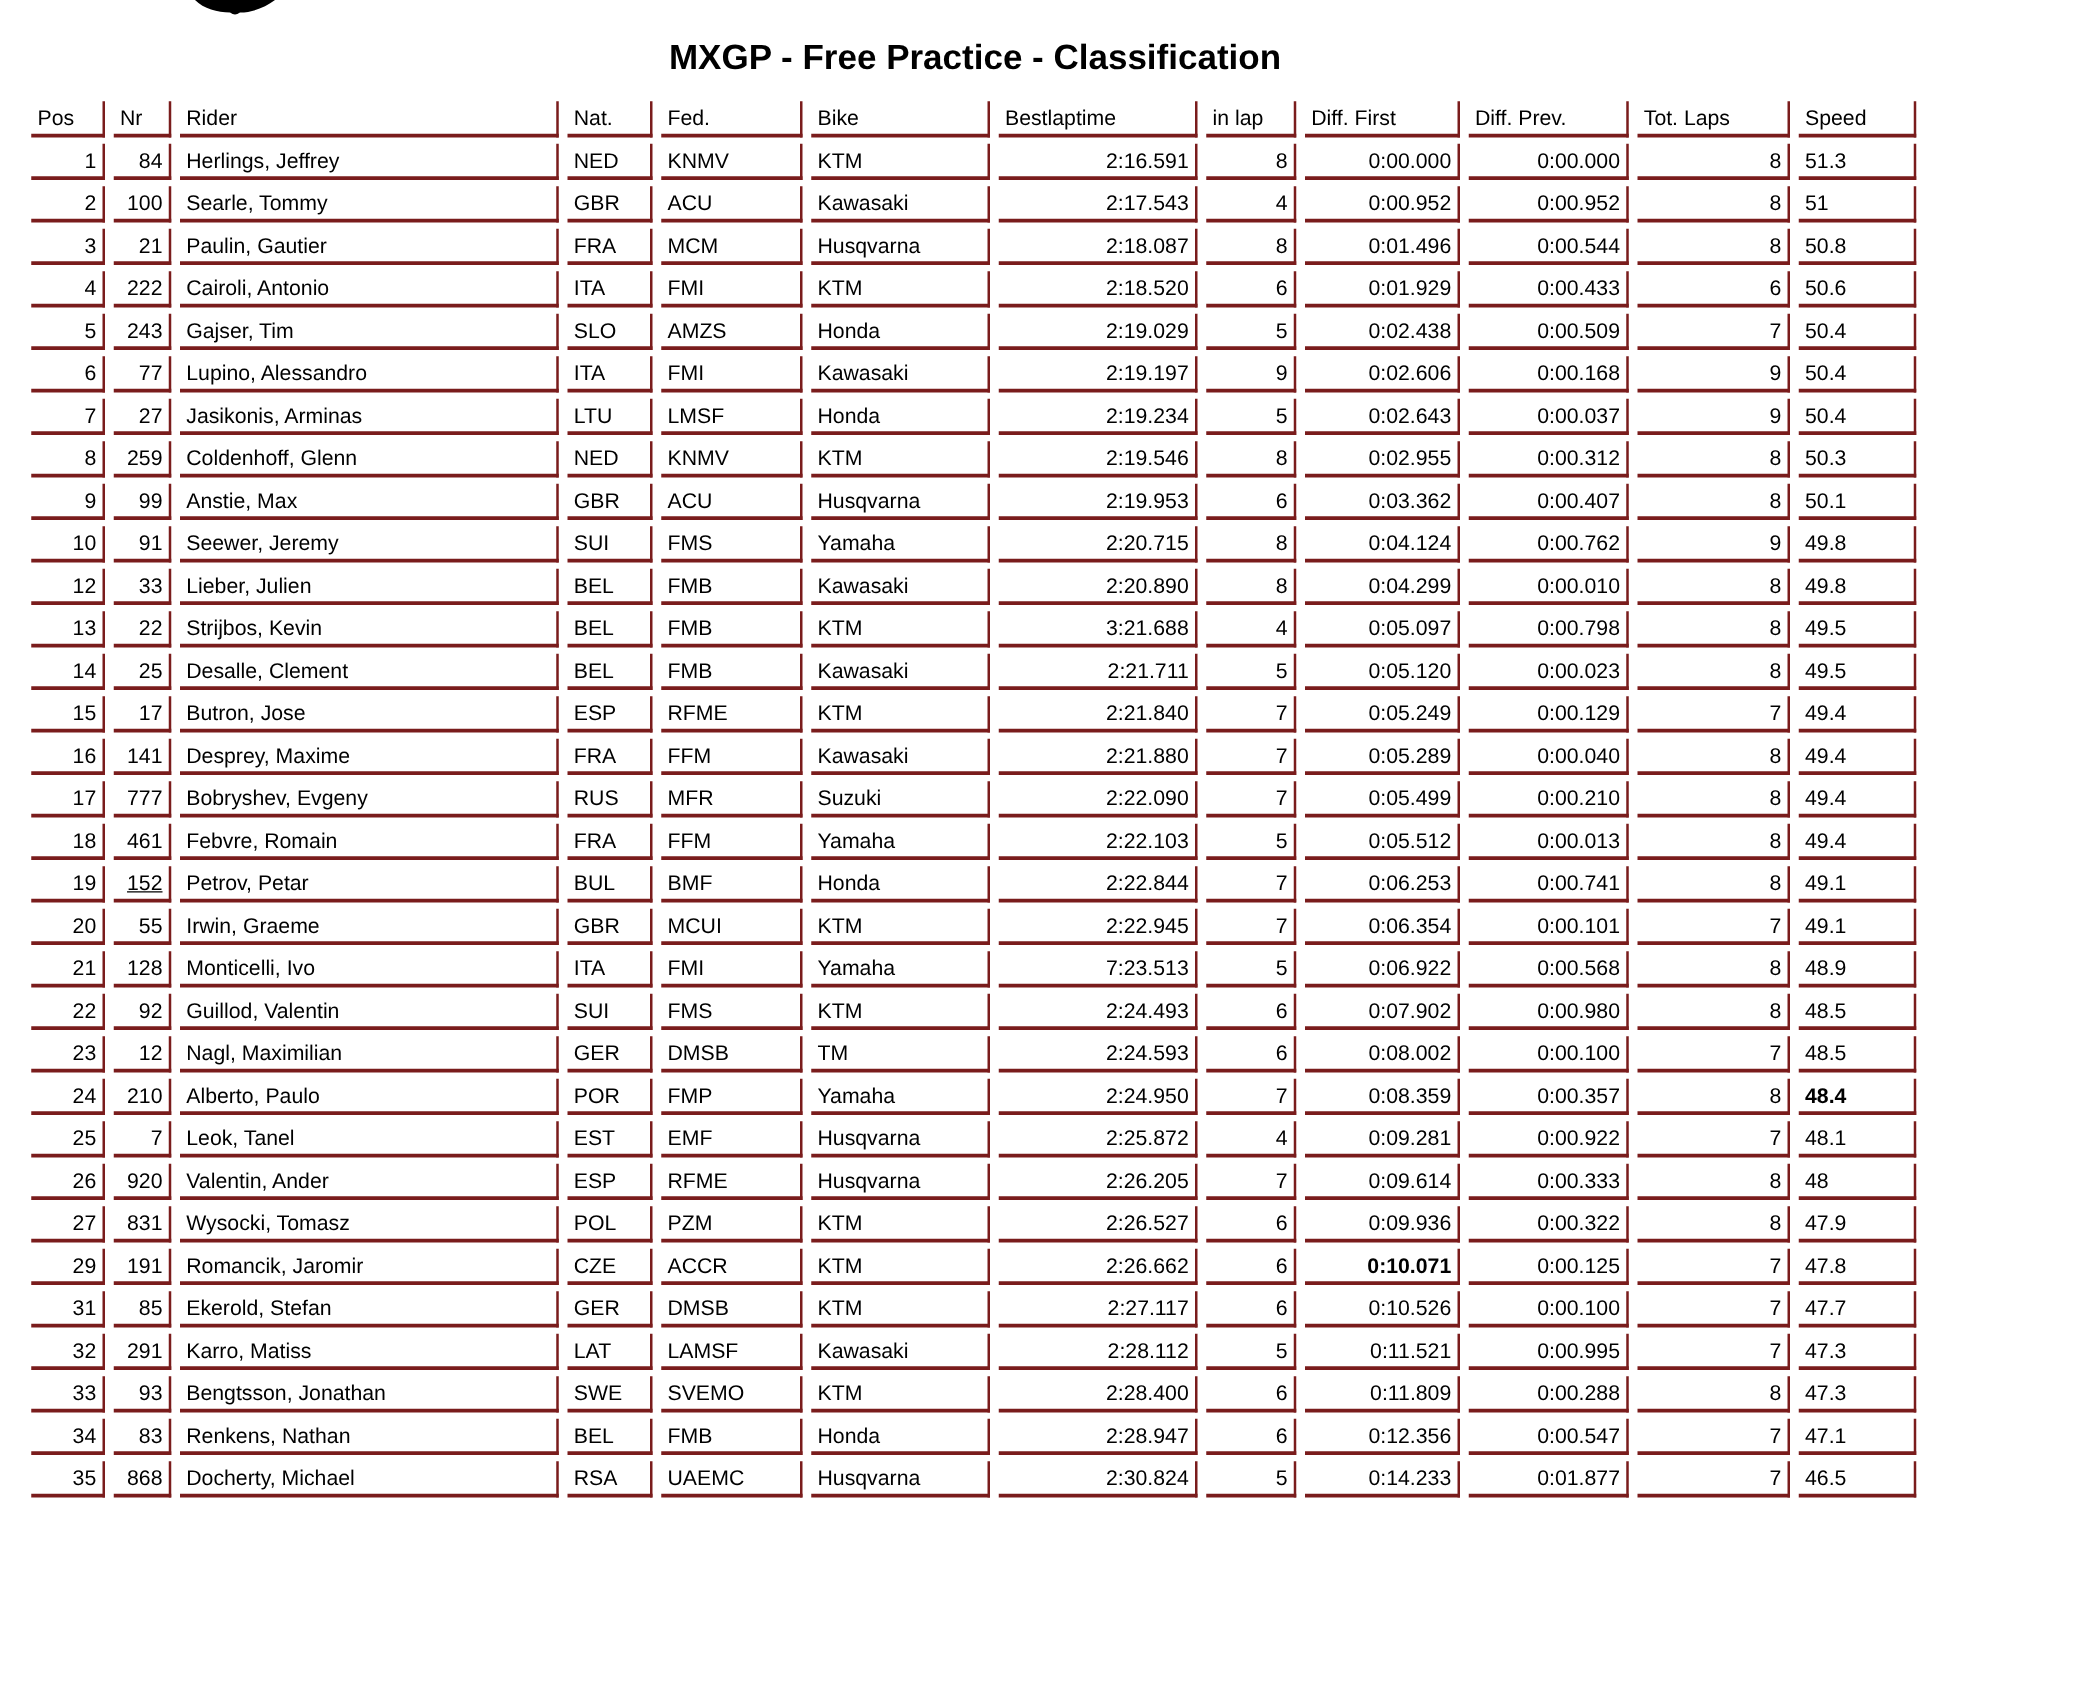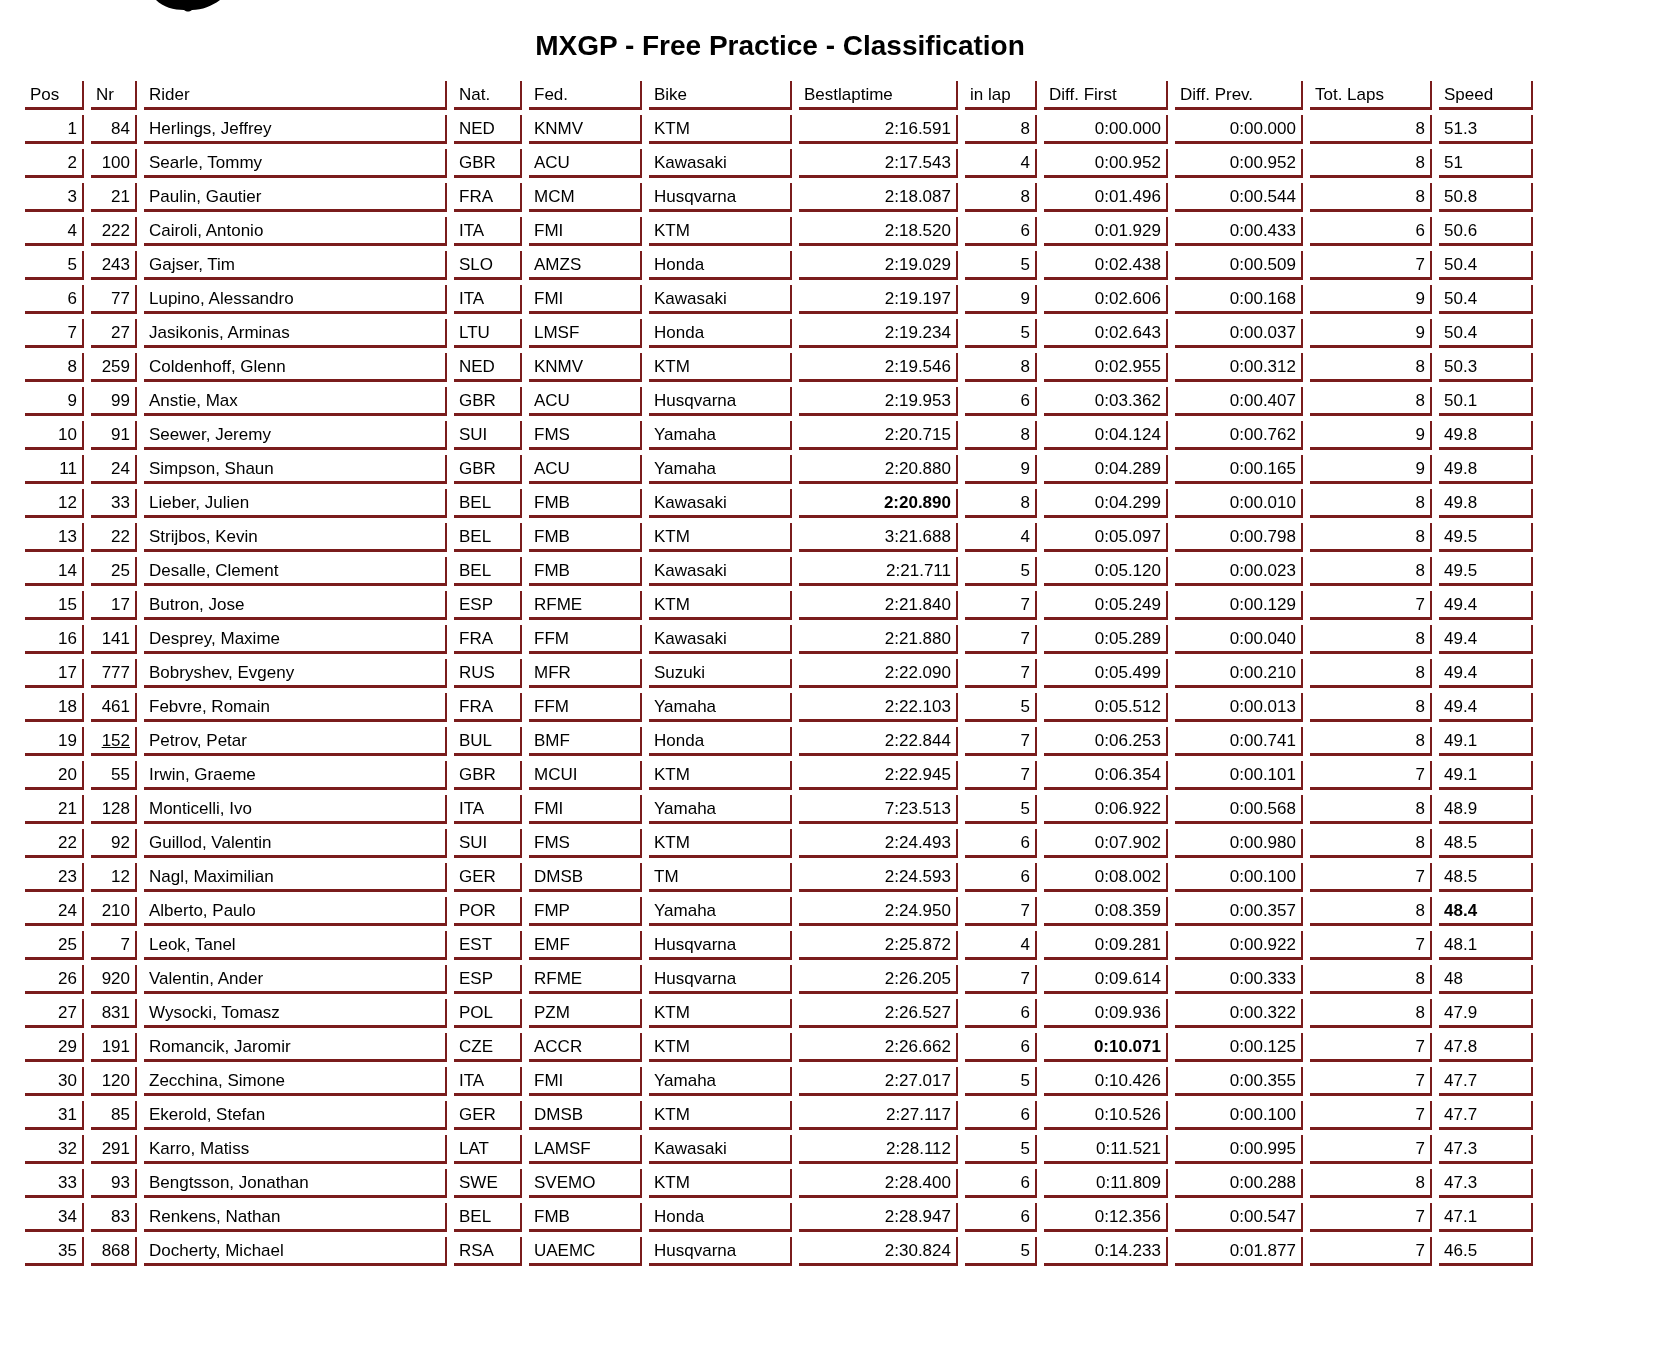--- a/index.html
+++ b/index.html
@@ -210,41 +210,27 @@
           <td style="text-align: left;">FMS</td>
           <td style="text-align: left;">Yamaha</td>
           <td style="text-align: right;">2:20.715</td>
           <td style="text-align: right;">8</td>
           <td style="text-align: right;">0:04.124</td>
           <td style="text-align: right;">0:00.762</td>
           <td style="text-align: right;">9</td>
           <td style="text-align: left;">49.8</td>
         </tr>
         <tr>
-          <td style="text-align: right;">11</td>
-          <td style="text-align: right;">24</td>
-          <td style="text-align: left;">Simpson, Shaun</td>
-          <td style="text-align: left;">GBR</td>
-          <td style="text-align: left;">ACU</td>
-          <td style="text-align: left;">Yamaha</td>
-          <td style="text-align: right;">2:20.880</td>
-          <td style="text-align: right;">9</td>
-          <td style="text-align: right;">0:04.289</td>
-          <td style="text-align: right;">0:00.165</td>
-          <td style="text-align: right;">9</td>
-          <td style="text-align: left;">49.8</td>
-        </tr>
-        <tr>
           <td style="text-align: right;">12</td>
           <td style="text-align: right;">33</td>
           <td style="text-align: left;">Lieber, Julien</td>
           <td style="text-align: left;">BEL</td>
           <td style="text-align: left;">FMB</td>
           <td style="text-align: left;">Kawasaki</td>
-          <td style="text-align: right; font-weight: bold;">2:20.890</td>
+          <td style="text-align: right;">2:20.890</td>
           <td style="text-align: right;">8</td>
           <td style="text-align: right;">0:04.299</td>
           <td style="text-align: right;">0:00.010</td>
           <td style="text-align: right;">8</td>
           <td style="text-align: left;">49.8</td>
         </tr>
         <tr>
           <td style="text-align: right;">13</td>
           <td style="text-align: right;">22</td>
           <td style="text-align: left;">Strijbos, Kevin</td>
@@ -462,34 +448,20 @@
           <td style="text-align: left;">ACCR</td>
           <td style="text-align: left;">KTM</td>
           <td style="text-align: right;">2:26.662</td>
           <td style="text-align: right;">6</td>
           <td style="text-align: right; font-weight: bold;">0:10.071</td>
           <td style="text-align: right;">0:00.125</td>
           <td style="text-align: right;">7</td>
           <td style="text-align: left;">47.8</td>
         </tr>
         <tr>
-          <td style="text-align: right;">30</td>
-          <td style="text-align: right;">120</td>
-          <td style="text-align: left;">Zecchina, Simone</td>
-          <td style="text-align: left;">ITA</td>
-          <td style="text-align: left;">FMI</td>
-          <td style="text-align: left;">Yamaha</td>
-          <td style="text-align: right;">2:27.017</td>
-          <td style="text-align: right;">5</td>
-          <td style="text-align: right;">0:10.426</td>
-          <td style="text-align: right;">0:00.355</td>
-          <td style="text-align: right;">7</td>
-          <td style="text-align: left;">47.7</td>
-        </tr>
-        <tr>
           <td style="text-align: right;">31</td>
           <td style="text-align: right;">85</td>
           <td style="text-align: left;">Ekerold, Stefan</td>
           <td style="text-align: left;">GER</td>
           <td style="text-align: left;">DMSB</td>
           <td style="text-align: left;">KTM</td>
           <td style="text-align: right;">2:27.117</td>
           <td style="text-align: right;">6</td>
           <td style="text-align: right;">0:10.526</td>
           <td style="text-align: right;">0:00.100</td>

